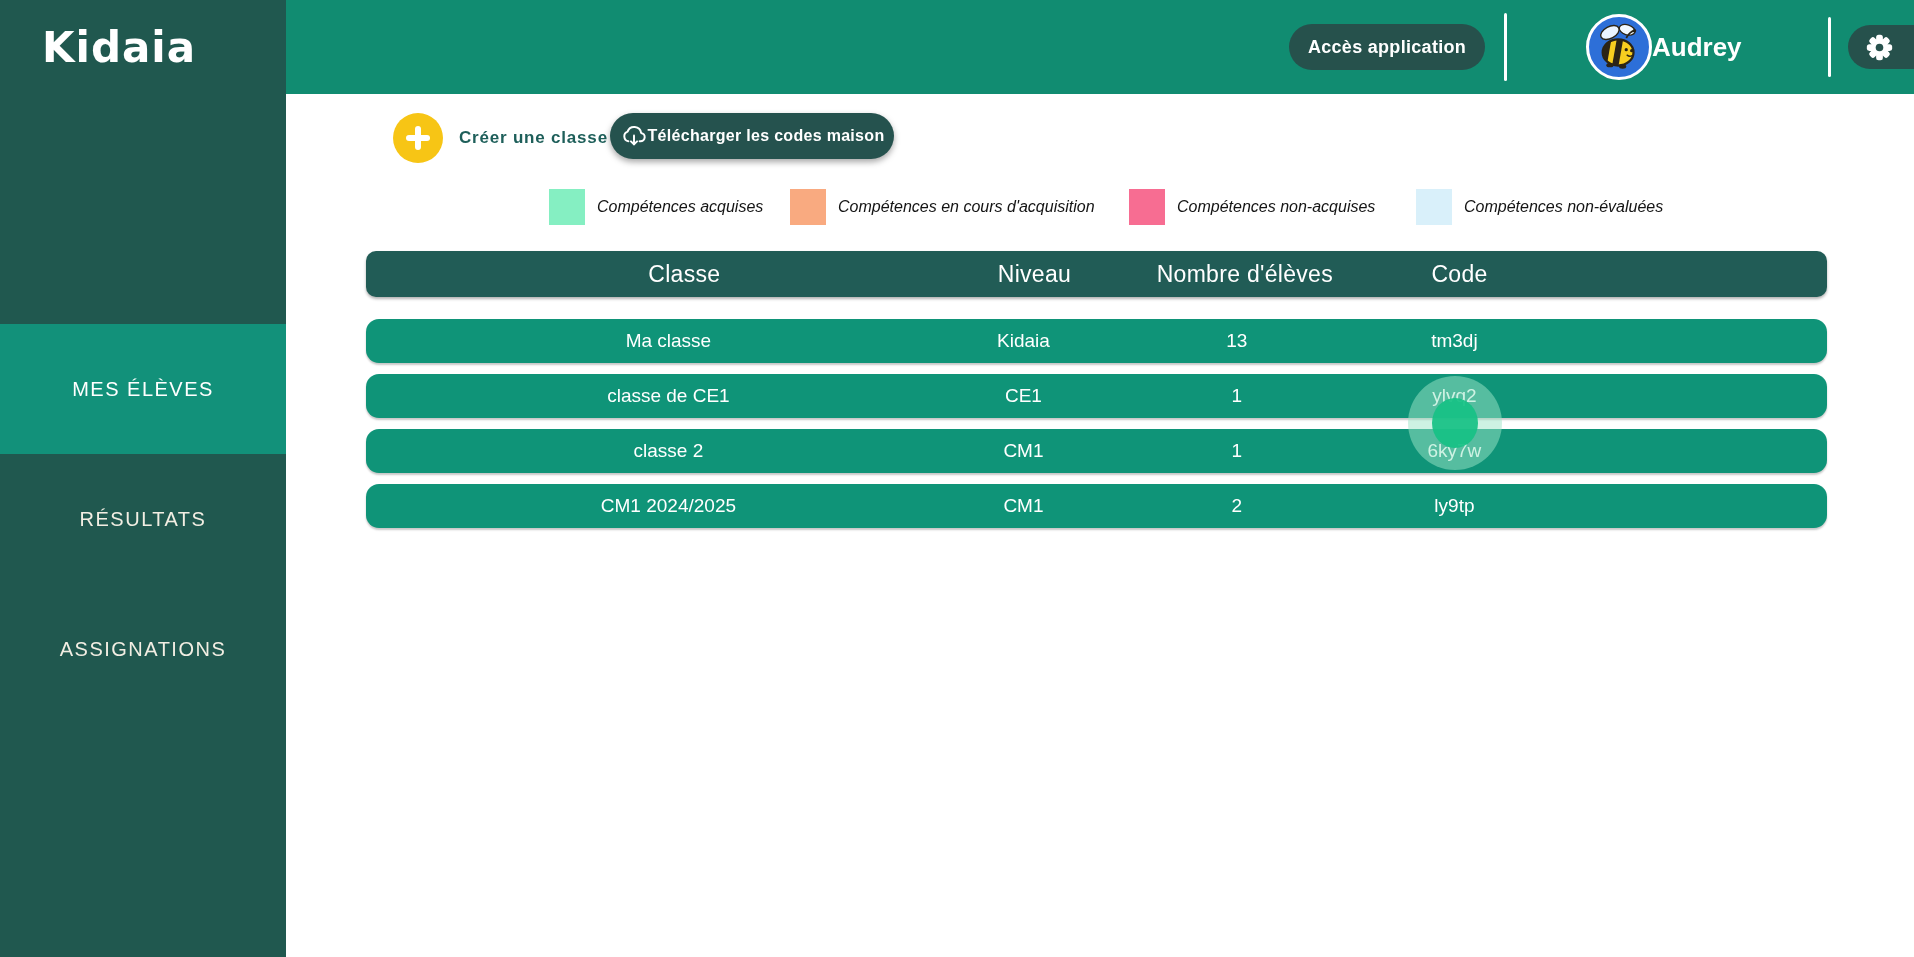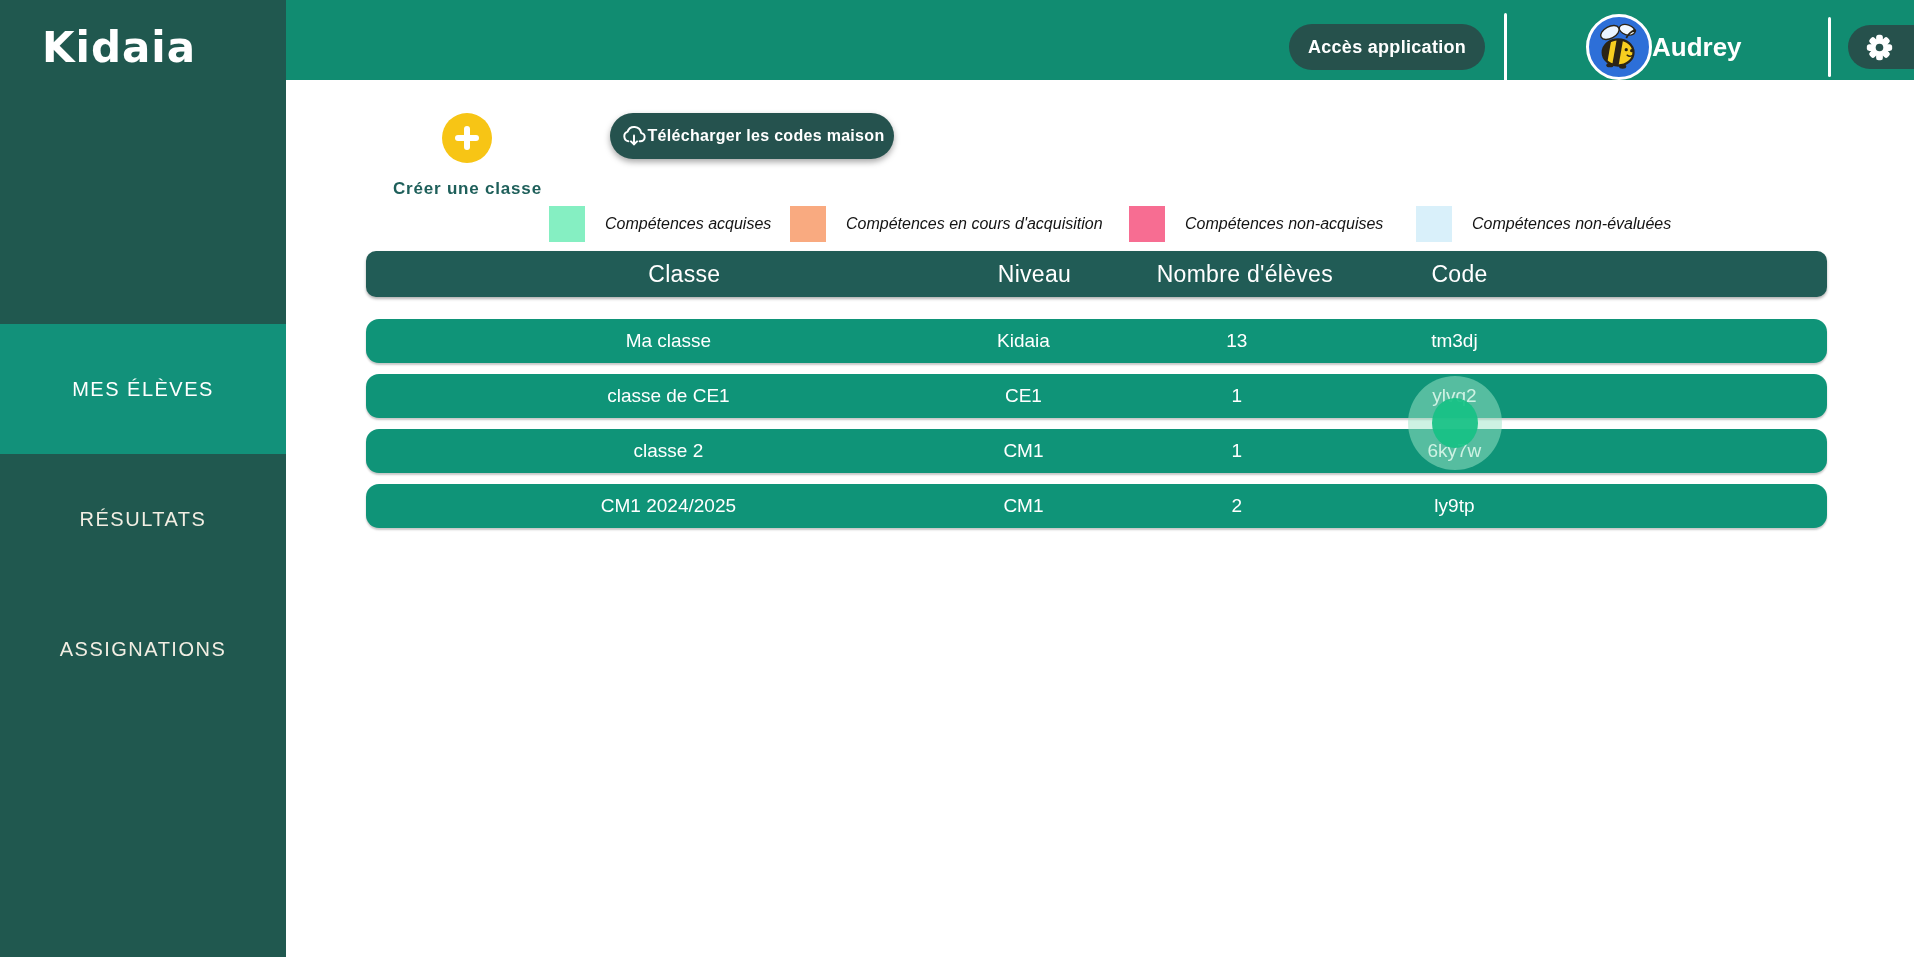--- a/index.html
+++ b/index.html
@@ -28,21 +28,21 @@
     cursor:pointer;
   }
   .nav-item .nav-label {
     color:#F2EEE3; font-size:20px; font-weight:500; letter-spacing:1.5px;
   }
   .nav-item.active { background:#12917A; }
   .nav-item.active .nav-label { color:#ffffff; }
 
   
   .topbar {
-    position:absolute; left:286px; top:0; width:1628px; height:80px;
+    position:absolute; left:286px; top:0; width:1628px; height:94px;
     background:#118C71;
   }
   .access-btn {
     position:absolute; left:1003px; top:24px; width:196px; height:46px;
     background:#26514C; border:none; border-radius:23px;
     color:#fff; font-family:inherit; font-size:18px; font-weight:700;
     cursor:pointer; letter-spacing:0.3px;
   }
   .tb-divider {
     position:absolute; top:13px; width:3px; height:68px;
@@ -67,41 +67,41 @@
   }
 
   
   .main {
     position:absolute; left:286px; top:94px; width:1628px; height:863px;
     background:#ffffff;
   }
   .create-class {
     position:absolute; left:107px; top:19px; height:50px;
     display:flex; align-items:center; gap:16px; cursor:pointer;
-    background:none; border:none; font-family:inherit;flex-direction:column;
+    background:none; border:none; font-family:inherit;
   }
   .plus-circle {
     width:50px; height:50px; border-radius:50%; background:#F7C515;
     display:flex; align-items:center; justify-content:center; flex:0 0 auto;
   }
   .create-label {
     color:#1E5F5A; font-size:17px; font-weight:600; letter-spacing:0.8px;
   }
   .download-btn {
     position:absolute; left:324px; top:19px; width:284px; height:46px;
     background:#25524E; border:none; border-radius:23px;
     display:flex; align-items:center; justify-content:center; 
     color:#fff; font-family:inherit; font-size:16px; font-weight:600;
     cursor:pointer; box-shadow:0 3px 6px rgba(0,0,0,0.35);
     letter-spacing:0.3px;
   }
 
   
   .legend { position:absolute; top:95px; left:0; width:100%; height:37px; }
-  .legend-item { position:absolute; top:17px; display:flex; align-items:center; gap:20px; }
+  .legend-item { position:absolute; top:0; display:flex; align-items:center; gap:12px; }
   .legend-swatch { width:36px; height:36px; flex:0 0 auto; }
   .legend-label {
     font-style:italic; font-size:16px; font-weight:500; color:#141414;
     white-space:nowrap;
   }
 
   
   .classes-table { position:absolute; left:80px; top:157px; width:1461px; }
   .t-grid {
     display:grid;

